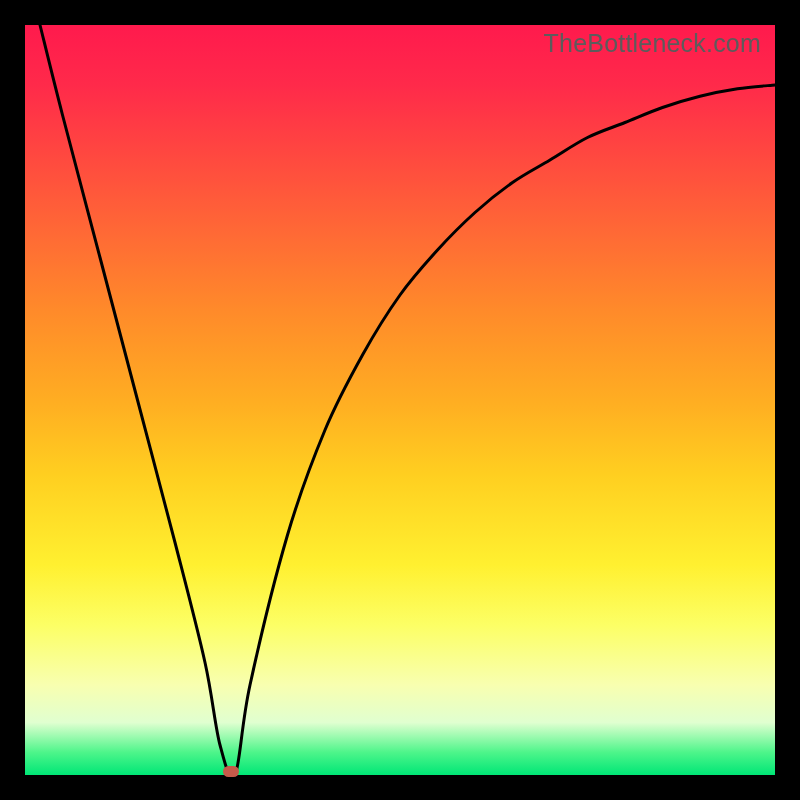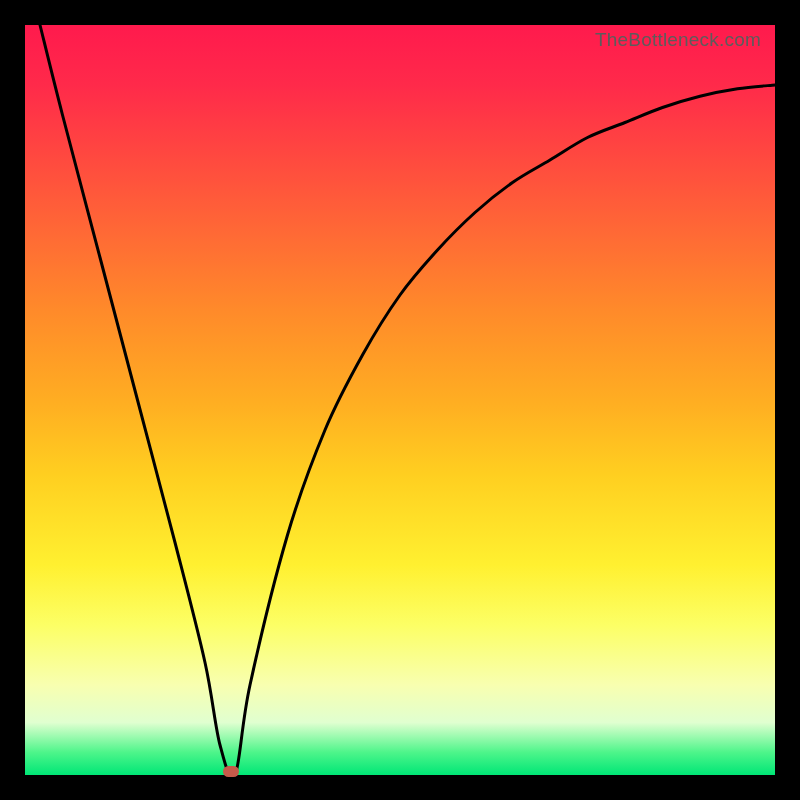--- a/index.html
+++ b/index.html
@@ -31,21 +31,21 @@
       #f8ffb0 88%,
       #e0ffd0 93%,
       #4df58a 97%,
       #00e676 100%
     );
   }
   .watermark {
     position: absolute;
     top: 4px;
     right: 14px;
-    font-size: 19px;
+    font-size: 25px;
     color: #5c5c5c;
     letter-spacing: 0.2px;
     font-weight: 500;
   }
   svg.curve {
     position: absolute;
     left: 0;
     top: 0;
     width: 750px;
     height: 750px;

